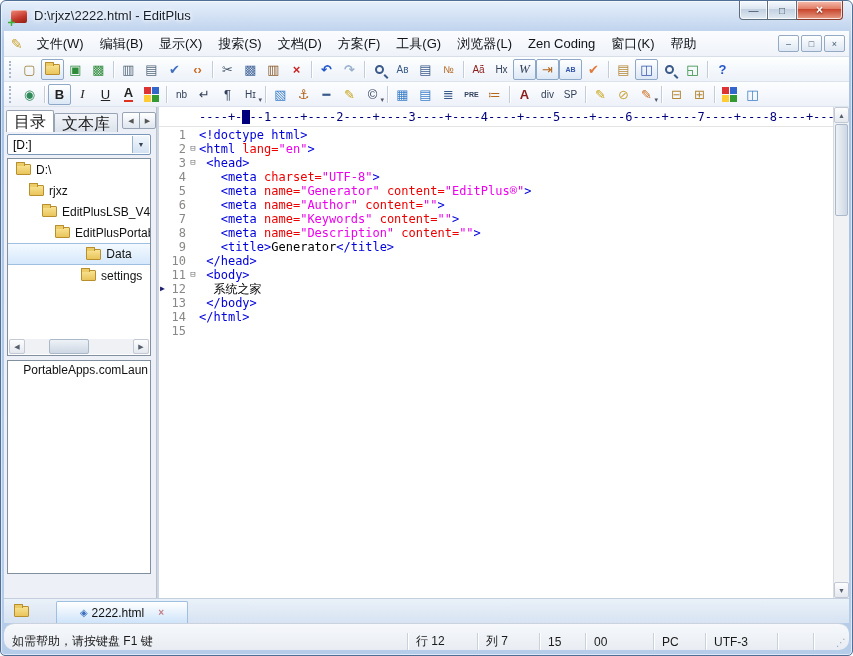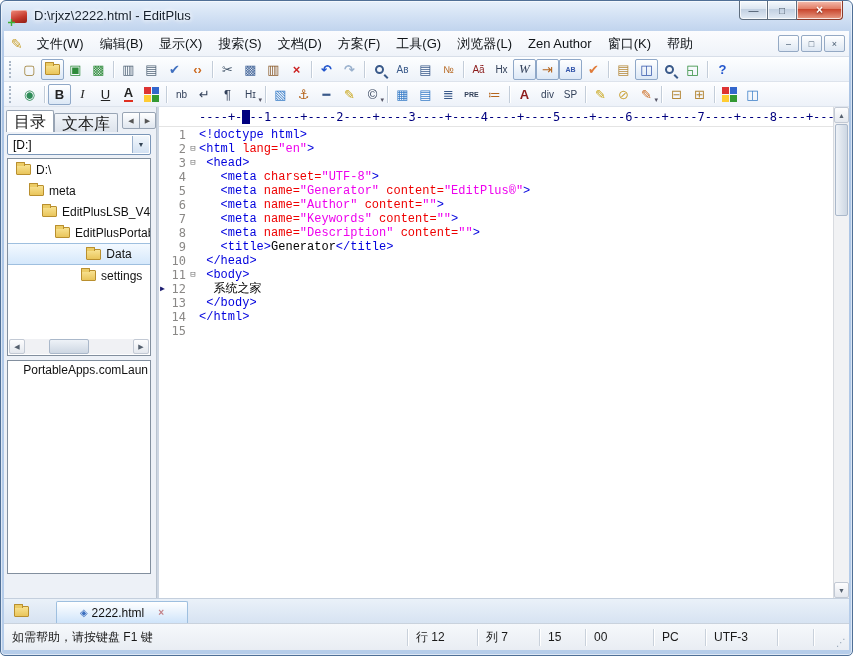--- a/index.html
+++ b/index.html
@@ -91,40 +91,40 @@
   .editor { flex:1; position:relative; background:#fff; border-left:2px solid #cdd6e2; overflow:hidden; }
   .ruler { height:20px; line-height:20px; padding-left:40px; margin-right:16px; overflow:hidden; white-space:pre;
     font-family:"DejaVu Sans Mono","Liberation Mono",monospace; font-size:12px; color:#00007f; border-bottom:1px solid #e4e4e4; }
   .ruler .rcursor { background:#00007f; color:#00007f; }
   .code { position:absolute; left:0; right:16px; top:21px; bottom:0; overflow:hidden;
     font-family:"DejaVu Sans Mono","Liberation Mono",monospace; font-size:12px; line-height:14px; }
   .code-row { height:14px; display:flex; }
   .lmark { width:8px; flex:none; color:#1b1b6f; font-size:8px; line-height:14px; text-align:left; padding-left:1px; }
   .lnum { width:20px; flex:none; text-align:right; color:#8a8886; padding-right:1px; }
   .lfold { width:12px; flex:none; color:#707070; font-size:9px; text-align:center; line-height:13px; }
-  .ltext { white-space:pre;font-family:Liberation Mono, monospace; }
+  .ltext { white-space:pre; }
   .seg-tag { color:#0000dd; } .seg-attr { color:#ee0000; } .seg-val { color:#ee00ee; } .seg-txt { color:#000; }
   .vscroll { position:absolute; top:0; right:0; bottom:0; width:16px; background:#f1f2f4; border-left:1px solid #d8dbe0; }
   .vsbtn { height:16px; display:flex; align-items:center; justify-content:center; font-size:7px; color:#55606e;
     background:linear-gradient(#fdfdfe,#e4e8ee); border:1px solid #c2c9d4; border-radius:2px; }
   .vsbtn.bottom { position:absolute; bottom:0; left:0; right:0; }
   .vthumb { position:absolute; top:17px; left:1px; right:1px; height:92px; background:linear-gradient(90deg,#eef2f7,#cdd7e3); border:1px solid #aab8ca; border-radius:2px; }
 
   
   .tabbar { position:absolute; left:3px; right:3px; top:597px; height:25px; display:flex; align-items:flex-end;
     background:linear-gradient(#eaf1f9,#d7e3f2); border-top:1px solid #c4cfdd; padding-left:4px; }
   .tab-folder-btn { width:26px; height:20px; display:flex; align-items:center; justify-content:center; margin-bottom:2px; flex:none; }
   .doc-tab { height:22px; display:flex; align-items:center; justify-content:center; min-width:132px; padding:0 8px; margin-left:22px;
     font-size:12px; color:#111; background:linear-gradient(#ffffff,#cfe4fa); border:1px solid #9ebfdf; border-bottom:none; border-radius:2px 2px 0 0; }
   .doc-tab .dia { color:#3a6ebf; margin-right:4px; font-size:10px; }
   .doc-tab .close { color:#c27f86; margin-left:14px; font-size:10px; font-weight:bold; }
 
   
-  .statusbar { position:absolute; left:3px; right:3px; top:622px; height:27px; display:flex; align-items:center;
-    background:linear-gradient(#f6f8fb,#e9edf3); border-top:1px solid #c9d2dd; font-size:12px; color:#1a1a1a; }
+  .statusbar { position:absolute; left:3px; right:3px; top:622px; height:27px; display:flex; align-items:flex-end;
+    background:linear-gradient(#f6f8fb,#e9edf3); border-top:1px solid #c9d2dd; font-size:12px; color:#1a1a1a;border-radius:10px; }
   .scell { border-left:1px solid #c9d1db; box-shadow:inset 1px 0 0 #fff; display:flex; align-items:center; padding:0 8px; white-space:nowrap; }
   .scell.help { flex:1; border-left:none; box-shadow:none; }
   .resize-grip { position:absolute; right:3px; bottom:2px; font-size:10px; color:#9aa8b8; }
 </style>
 </head>
 <body>
 
 <div class="window">
 
   <div class="titlebar">
@@ -141,21 +141,21 @@
     <span class="menu-pencil">✎</span>
     <div id="menu-items" style="display:flex">
         <span class="menu-item">文件(W)</span>
         <span class="menu-item">编辑(B)</span>
         <span class="menu-item">显示(X)</span>
         <span class="menu-item">搜索(S)</span>
         <span class="menu-item">文档(D)</span>
         <span class="menu-item">方案(F)</span>
         <span class="menu-item">工具(G)</span>
         <span class="menu-item">浏览器(L)</span>
-        <span class="menu-item">Zen Author</span>
+        <span class="menu-item">Zen Coding</span>
         <span class="menu-item">窗口(K)</span>
         <span class="menu-item">帮助</span>
       </div>
     <div class="mdi-buttons">
       <span class="mdibtn">–</span>
       <span class="mdibtn">□</span>
       <span class="mdibtn">×</span>
     </div>
   </div>
 
@@ -388,21 +388,21 @@
         <span class="arrow">▼</span>
       </div>
       <div class="tree-box">
         <div id="tree-items">
             <div class="tree-item" style="padding-left: 8px;">
               <span class="folder-ic"></span>
               <span>D:\</span>
             </div>
             <div class="tree-item" style="padding-left: 21px;">
               <span class="folder-ic"></span>
-              <span>meta</span>
+              <span>rjxz</span>
             </div>
             <div class="tree-item" style="padding-left: 34px;">
               <span class="folder-ic"></span>
               <span>EditPlusLSB_V4.2</span>
             </div>
             <div class="tree-item" style="padding-left: 47px;">
               <span class="folder-ic"></span>
               <span>EditPlusPortabl</span>
             </div>
             <div class="tree-item selected" style="padding-left: 60px; justify-content: center;">

